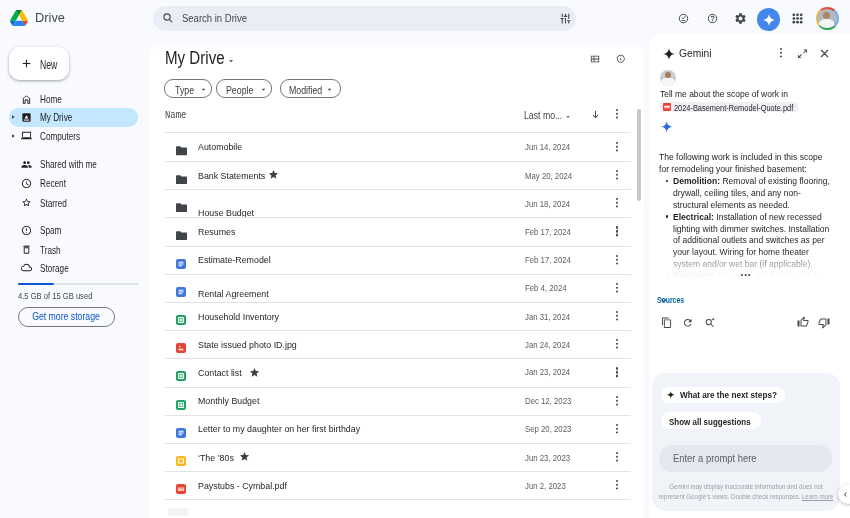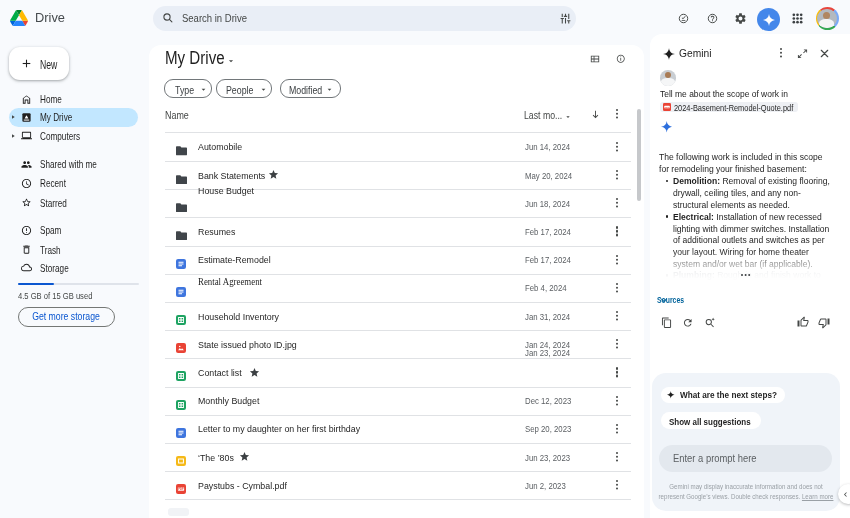--- a/index.html
+++ b/index.html
@@ -159,21 +159,21 @@
     <svg class="abs" style="left:259.2px; top:84.8px;" width="9" height="9" viewBox="0 0 24 24">
       <path d="M7 10l5 5 5-5z" fill="#444746"></path>
     </svg>
     <div class="abs" style="left:279.6px; top:79.2px; width:61.2px; height:19.3px; border:1px solid #72777a; border-radius:9px; background:#fff;"></div>
     <div class="abs" style="left:289.2px; top:84.5px;"><span class="t" style="font-size:11px; color:#3c4043; transform:scaleX(.8);">Modified</span></div>
     <svg class="abs" style="left:325.4px; top:84.8px;" width="9" height="9" viewBox="0 0 24 24">
       <path d="M7 10l5 5 5-5z" fill="#444746"></path>
     </svg>
   </div>
 
-<div class="abs" style="left:165px; top:110px;"><span class="t" style="font-size:10.5px; color:#444746; transform:scaleX(.85);">Name</span></div>
+<div class="abs" style="left:165px; top:110px;font-family:Liberation Mono, monospace;"><span class="t" style="font-size:10.5px; color:#444746; transform:scaleX(.85);">Name</span></div>
 <div class="abs" style="left:523.5px; top:110px;"><span class="t" style="font-size:10.5px; color:#444746; transform:scaleX(.83);">Last mo...</span></div>
 <svg class="abs" style="left:563.5px; top:112.5px;" width="8" height="8" viewBox="0 0 24 24">
     <path d="M7 10l5 5 5-5z" fill="#444746"></path>
   </svg>
 <svg class="abs" style="left:589.5px; top:108.5px;" width="11" height="11" viewBox="0 0 24 24">
     <path d="M11 4h2v12.17l3.59-3.58L18 14l-6 6-6-6 1.41-1.41L11 16.17V4z" fill="#444746"></path>
   </svg>
 <div class="abs dots3" style="left:616px; top:109px;"></div>
 
 <div id="rows">
@@ -191,21 +191,21 @@
     <div class="abs" style="left:198.2px; top:170.5px;"><span class="t" style="font-size:9.5px; color:#1f1f1f; transform:scaleX(.93);">Bank Statements</span></div>
     <svg class="abs" style="left:268px; top:169.2px;" width="11" height="11" viewBox="0 0 24 24">
       <path d="m12 17.27 6.18 3.73-1.64-7.03L22 9.24l-7.19-.61L12 2 9.19 8.63 2 9.24l5.46 4.73L5.82 21z" fill="#3c4043"></path>
     </svg>
     <div class="abs" style="left:525.1px; top:170.5px;"><span class="t" style="font-size:9.5px; color:#5a5e62; transform:scaleX(.82);">May 20, 2024</span></div>
     <div class="abs dots3" style="left:616px; top:170px;"></div>
     <div class="abs" style="left:165px; top:189.1px; width:466px; height:1px; background:#e0e2e5;"></div>
     <div class="abs" style="left:176.4px; top:198.2px;"><svg width="11" height="9.5" viewBox="0 0 24 20">
         <path d="M9.5 0H2C.9 0 0 .9 0 2v16c0 1.1.9 2 2 2h20c1.1 0 2-.9 2-2V4.8c0-1.1-.9-2-2-2H11.7L9.5 0z" fill="#40454a"></path>
       </svg></div>
-    <div class="abs" style="left:198.2px; top:186px;"><span class="t" style="font-size:9.5px; color:#1f1f1f; transform:scaleX(.93);">House Budget</span></div>
+    <div class="abs" style="left:198.2px; top:208px;"><span class="t" style="font-size:9.5px; color:#1f1f1f; transform:scaleX(.93);">House Budget</span></div>
     <div class="abs" style="left:525.1px; top:198.7px;"><span class="t" style="font-size:9.5px; color:#5a5e62; transform:scaleX(.82);">Jun 18, 2024</span></div>
     <div class="abs dots3" style="left:616px; top:198.2px;"></div>
     <div class="abs" style="left:165px; top:217.29999999999998px; width:466px; height:1px; background:#e0e2e5;"></div>
     <div class="abs" style="left:176.4px; top:226.39999999999998px;"><svg width="11" height="9.5" viewBox="0 0 24 20">
         <path d="M9.5 0H2C.9 0 0 .9 0 2v16c0 1.1.9 2 2 2h20c1.1 0 2-.9 2-2V4.8c0-1.1-.9-2-2-2H11.7L9.5 0z" fill="#40454a"></path>
       </svg></div>
     <div class="abs" style="left:198.2px; top:226.89999999999998px;text-decoration:underline;"><span class="t" style="font-size:9.5px; color:#1f1f1f; transform:scaleX(.93);">Resumes</span></div>
     <div class="abs" style="left:525.1px; top:226.89999999999998px;"><span class="t" style="font-size:9.5px; color:#5a5e62; transform:scaleX(.82);">Feb 17, 2024</span></div>
     <div class="abs dots3" style="left:616px; top:226.39999999999998px;"></div>
     <div class="abs" style="left:165px; top:245.5px; width:466px; height:1px; background:#e0e2e5;"></div>
@@ -214,21 +214,21 @@
         <path d="M6 6.5h12v2.4H6zm0 4.3h12v2.4H6zm0 4.3h8.5v2.4H6z" fill="#fff"></path>
       </svg></div>
     <div class="abs" style="left:198.2px; top:255.09999999999997px;"><span class="t" style="font-size:9.5px; color:#1f1f1f; transform:scaleX(.93);">Estimate-Remodel</span></div>
     <div class="abs" style="left:525.1px; top:255.09999999999997px;"><span class="t" style="font-size:9.5px; color:#5a5e62; transform:scaleX(.82);">Feb 17, 2024</span></div>
     <div class="abs dots3" style="left:616px; top:254.59999999999997px;"></div>
     <div class="abs" style="left:165px; top:273.7px; width:466px; height:1px; background:#e0e2e5;"></div>
     <div class="abs" style="left:176.4px; top:282.79999999999995px;"><svg width="10" height="10" viewBox="0 0 24 24">
         <rect width="24" height="24" rx="5" fill="#3E75DE"></rect>
         <path d="M6 6.5h12v2.4H6zm0 4.3h12v2.4H6zm0 4.3h8.5v2.4H6z" fill="#fff"></path>
       </svg></div>
-    <div class="abs" style="left:198.2px; top:278px;font-family:Liberation Serif, serif;"><span class="t" style="font-size:9.5px; color:#1f1f1f; transform:scaleX(.93);">Rental Agreement</span></div>
+    <div class="abs" style="left:198.2px; top:289px;"><span class="t" style="font-size:9.5px; color:#1f1f1f; transform:scaleX(.93);">Rental Agreement</span></div>
     <div class="abs" style="left:525.1px; top:283.29999999999995px;"><span class="t" style="font-size:9.5px; color:#5a5e62; transform:scaleX(.82);">Feb 4, 2024</span></div>
     <div class="abs dots3" style="left:616px; top:282.79999999999995px;"></div>
     <div class="abs" style="left:165px; top:301.9px; width:466px; height:1px; background:#e0e2e5;"></div>
     <div class="abs" style="left:176.4px; top:311px;"><svg width="10" height="10" viewBox="0 0 24 24">
         <rect width="24" height="24" rx="5" fill="#1EA362"></rect>
         <path d="M5 5h14v14H5V5zm2.3 2.3v3.5h3.5V7.3H7.3zm6.1 0v3.5h3.5V7.3h-3.5zm-6.1 6.1v3.5h3.5v-3.5H7.3zm6.1 0v3.5h3.5v-3.5h-3.5z" fill="#fff"></path>
       </svg></div>
     <div class="abs" style="left:198.2px; top:311.5px;"><span class="t" style="font-size:9.5px; color:#1f1f1f; transform:scaleX(.93);">Household Inventory</span></div>
     <div class="abs" style="left:525.1px; top:311.5px;"><span class="t" style="font-size:9.5px; color:#5a5e62; transform:scaleX(.82);">Jan 31, 2024</span></div>
     <div class="abs dots3" style="left:616px; top:311px;"></div>
@@ -243,21 +243,21 @@
     <div class="abs dots3" style="left:616px; top:339.2px;"></div>
     <div class="abs" style="left:165px; top:358.29999999999995px; width:466px; height:1px; background:#e0e2e5;"></div>
     <div class="abs" style="left:176.4px; top:367.4px;"><svg width="10" height="10" viewBox="0 0 24 24">
         <rect width="24" height="24" rx="5" fill="#1EA362"></rect>
         <path d="M5 5h14v14H5V5zm2.3 2.3v3.5h3.5V7.3H7.3zm6.1 0v3.5h3.5V7.3h-3.5zm-6.1 6.1v3.5h3.5v-3.5H7.3zm6.1 0v3.5h3.5v-3.5h-3.5z" fill="#fff"></path>
       </svg></div>
     <div class="abs" style="left:198.2px; top:367.9px;"><span class="t" style="font-size:9.5px; color:#1f1f1f; transform:scaleX(.93);">Contact list</span></div>
     <svg class="abs" style="left:249.4px; top:366.59999999999997px;" width="11" height="11" viewBox="0 0 24 24">
       <path d="m12 17.27 6.18 3.73-1.64-7.03L22 9.24l-7.19-.61L12 2 9.19 8.63 2 9.24l5.46 4.73L5.82 21z" fill="#3c4043"></path>
     </svg>
-    <div class="abs" style="left:525.1px; top:348px;"><span class="t" style="font-size:9.5px; color:#5a5e62; transform:scaleX(.82);">Jan 23, 2024</span></div>
+    <div class="abs" style="left:525.1px; top:367px;"><span class="t" style="font-size:9.5px; color:#5a5e62; transform:scaleX(.82);">Jan 23, 2024</span></div>
     <div class="abs dots3" style="left:616px; top:367.4px;"></div>
     <div class="abs" style="left:165px; top:386.5px; width:466px; height:1px; background:#e0e2e5;"></div>
     <div class="abs" style="left:176.4px; top:395.59999999999997px;"><svg width="10" height="10" viewBox="0 0 24 24">
         <rect width="24" height="24" rx="5" fill="#1EA362"></rect>
         <path d="M5 5h14v14H5V5zm2.3 2.3v3.5h3.5V7.3H7.3zm6.1 0v3.5h3.5V7.3h-3.5zm-6.1 6.1v3.5h3.5v-3.5H7.3zm6.1 0v3.5h3.5v-3.5h-3.5z" fill="#fff"></path>
       </svg></div>
     <div class="abs" style="left:198.2px; top:396.09999999999997px;"><span class="t" style="font-size:9.5px; color:#1f1f1f; transform:scaleX(.93);">Monthly Budget</span></div>
     <div class="abs" style="left:525.1px; top:396.09999999999997px;"><span class="t" style="font-size:9.5px; color:#5a5e62; transform:scaleX(.82);">Dec 12, 2023</span></div>
     <div class="abs dots3" style="left:616px; top:395.59999999999997px;"></div>
     <div class="abs" style="left:165px; top:414.7px; width:466px; height:1px; background:#e0e2e5;"></div>

